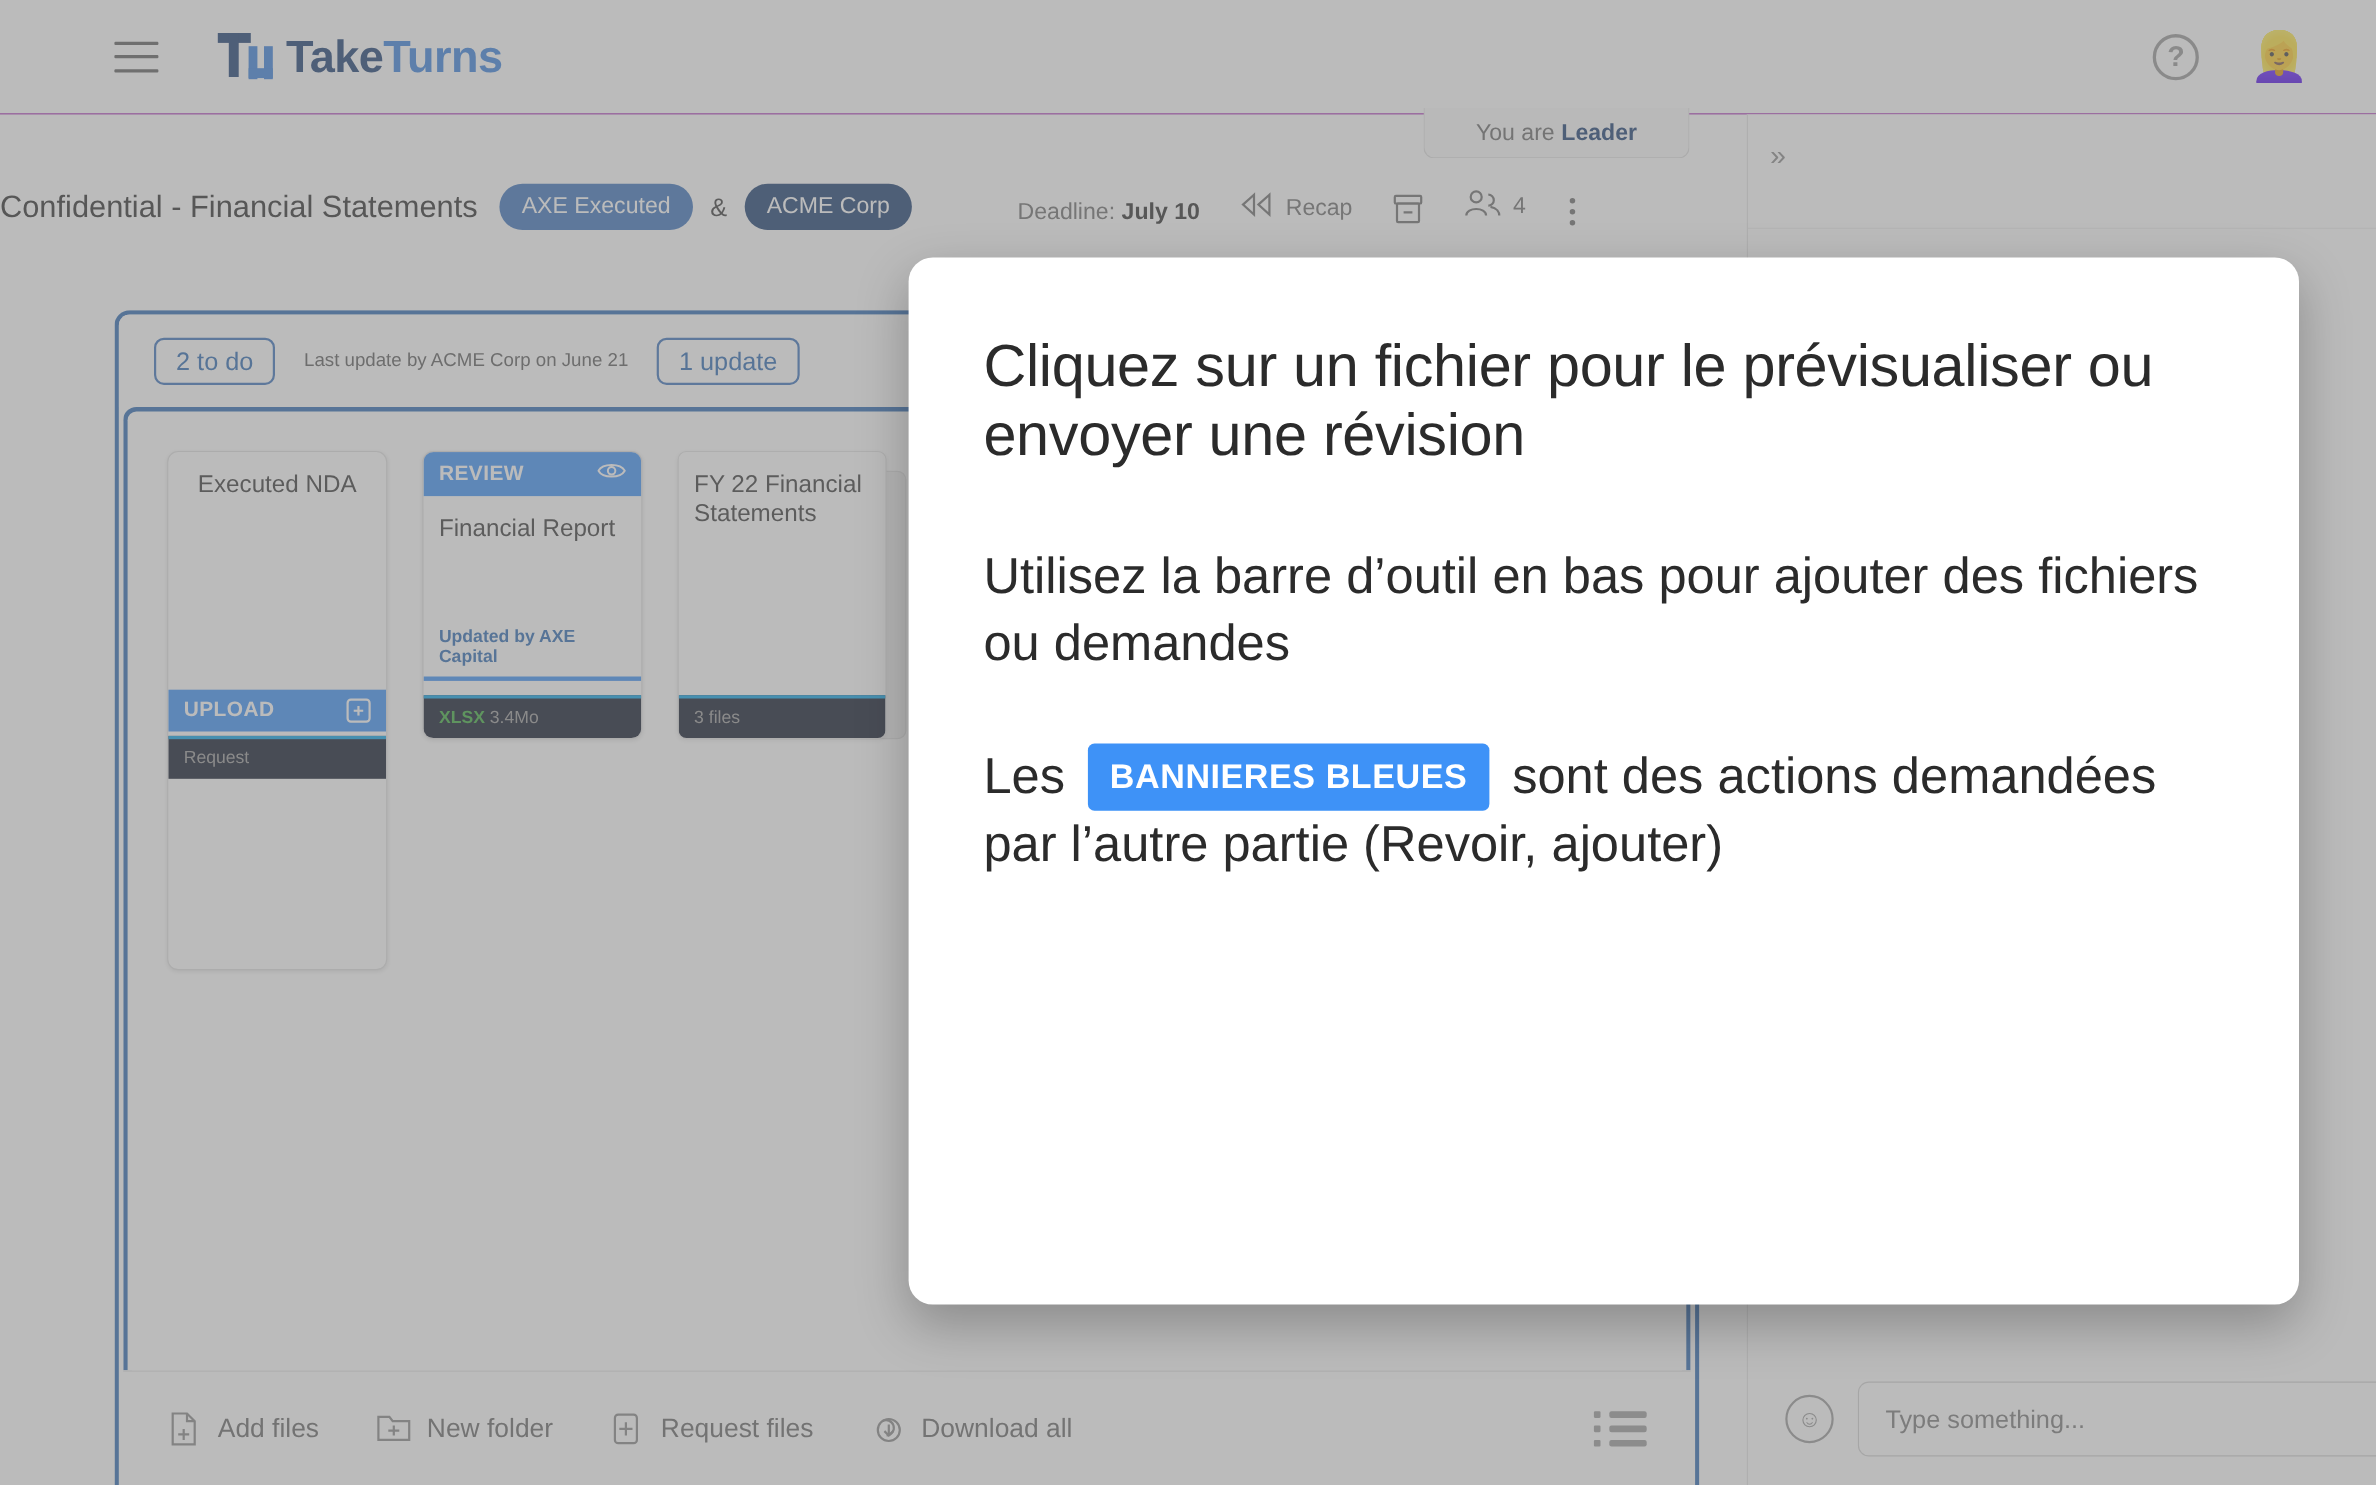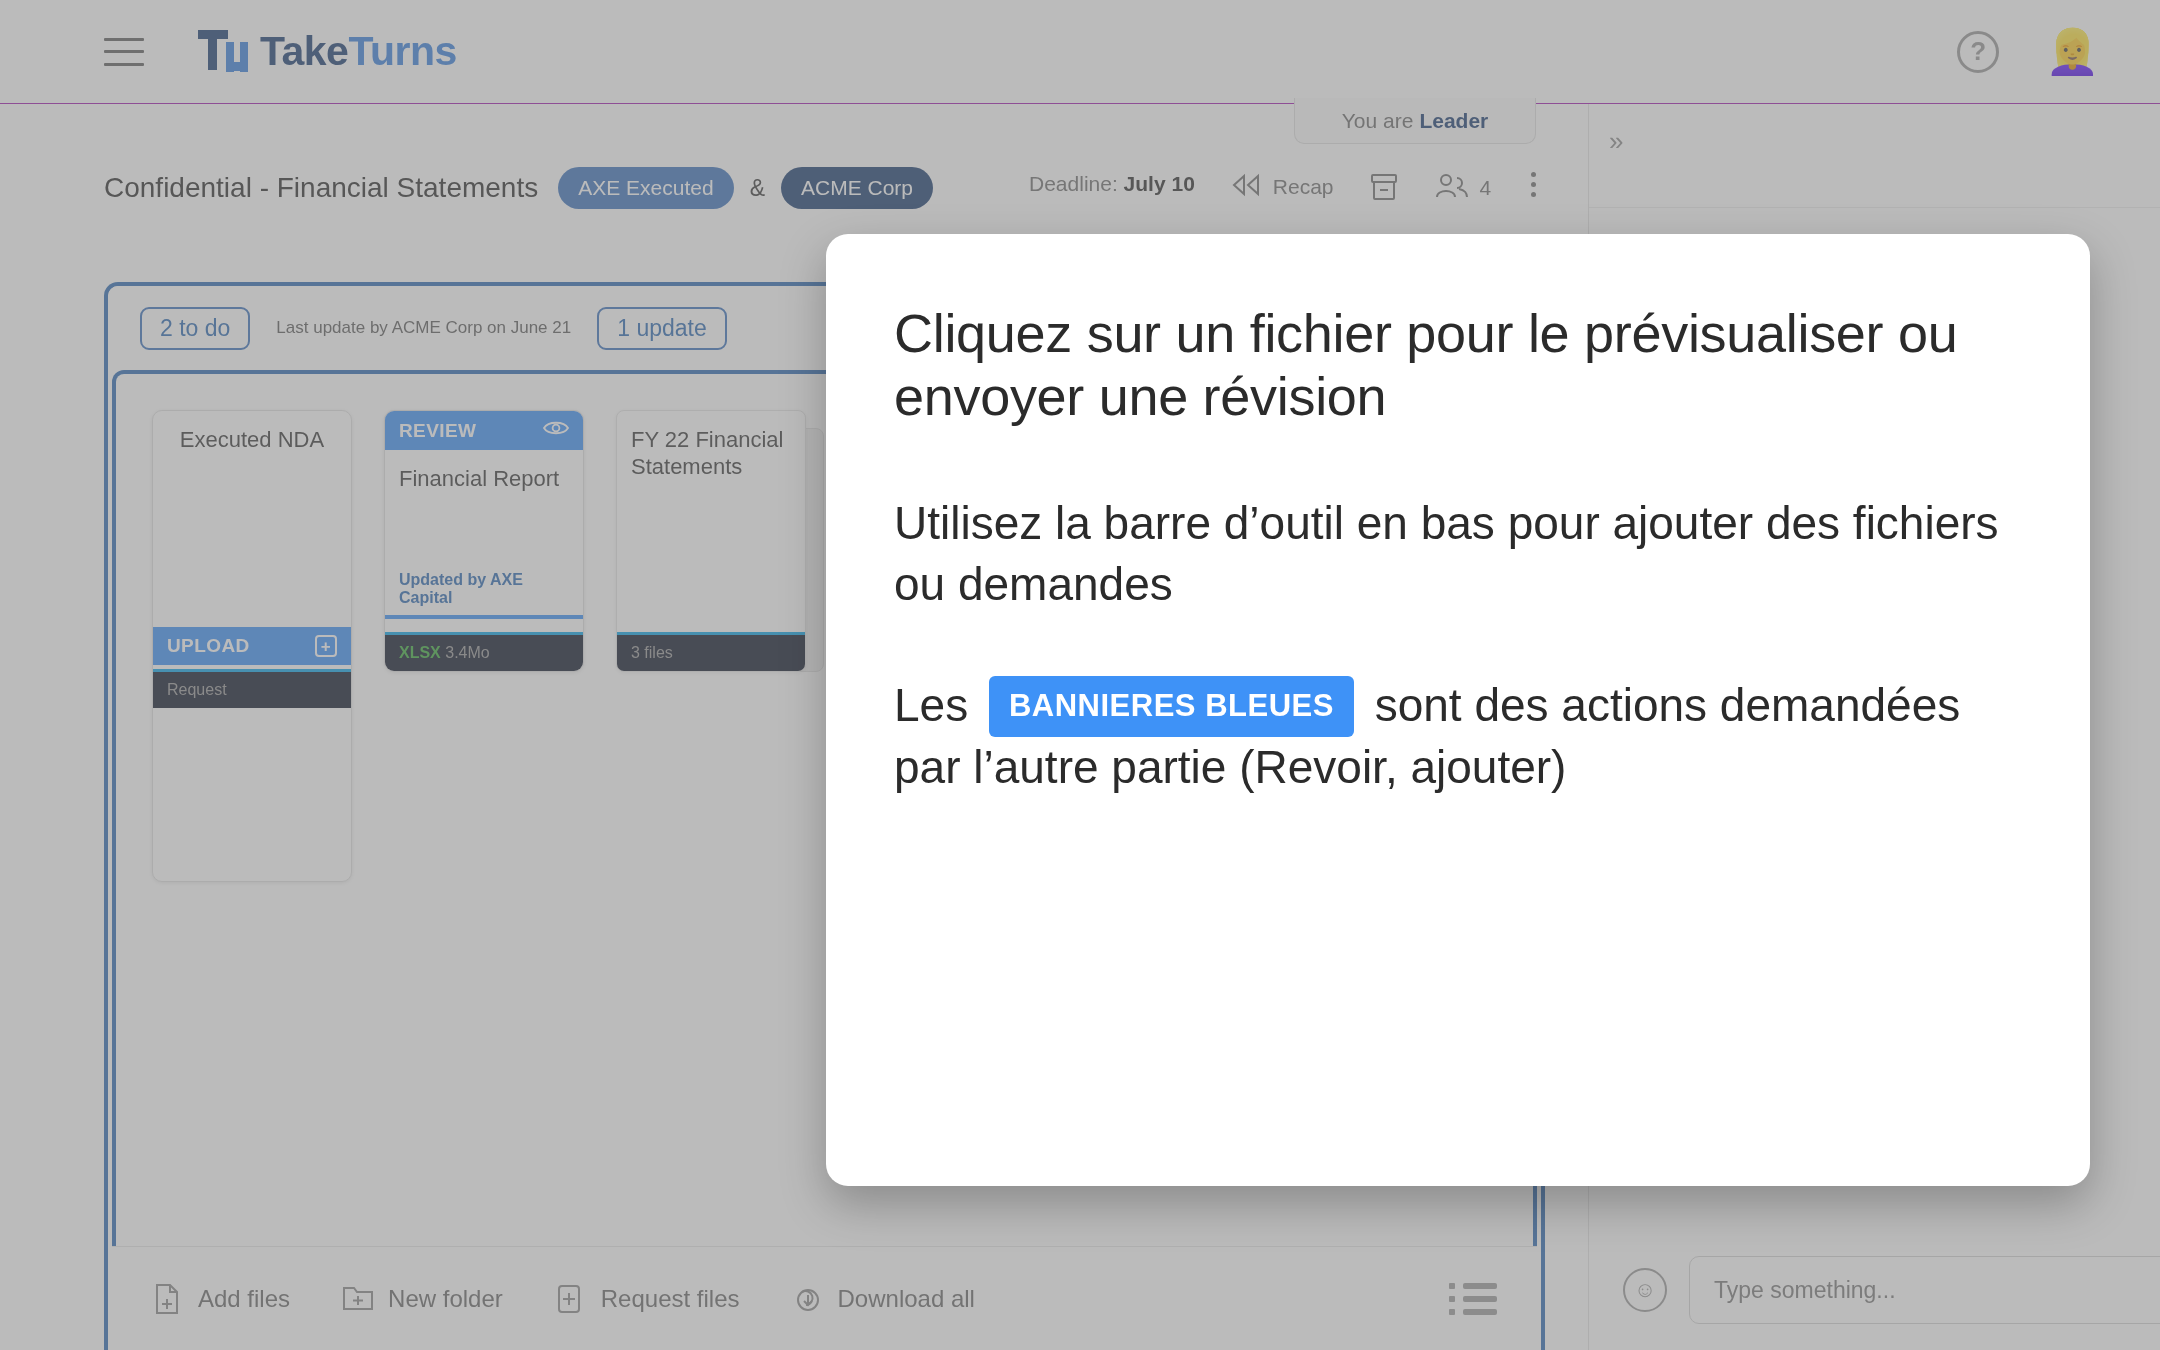--- a/index.html
+++ b/index.html
@@ -67,32 +67,32 @@
     border-radius: 0 0 10px 10px;
     display: flex; align-items: center; justify-content: center;
     font-size: 21px; color: #6c6c6c;
     z-index: 4;
   }
   .leader-pill b { color: #1d3f73; margin-left: 6px; }
 
   
   .doc-header {
     position: absolute; top: 152px; left: 0; right: 0; height: 72px;
-    display: flex; align-items: center; padding-left: 104px;
+    display: flex; align-items: center; 
   }
   .doc-title { font-size: 28px; color: #2e2e2e; }
   .party-pill {
     border-radius: 22px; color: #fff; font-size: 21px;
     padding: 9px 20px; margin-left: 20px; cursor: pointer; white-space: nowrap;
   }
   .party-a { background: #3d74bd; }
   .party-b { background: #1c3f71; margin-left: 16px; }
   .amp { font-size: 23px; color: #3a3a3a; margin-left: 16px; }
 
-  .doc-tools { display: flex; align-items: flex-start; margin-left: 96px; gap: 34px; }
+  .doc-tools { display: flex; align-items: flex-end; margin-left: 96px; gap: 34px; }
   .deadline { font-size: 21px; color: #6f6f6f; }
   .deadline b { color: #2e2e2e; }
   .tool-btn {
     display: flex; align-items: center; gap: 10px;
     font-size: 21px; color: #6f6f6f; cursor: pointer;
   }
   .kebab { display: flex; flex-direction: column; gap: 5px; cursor: pointer; padding: 0 6px; }
   .kebab i { width: 5px; height: 5px; border-radius: 50%; background: #6f6f6f; display: block; }
 
   

